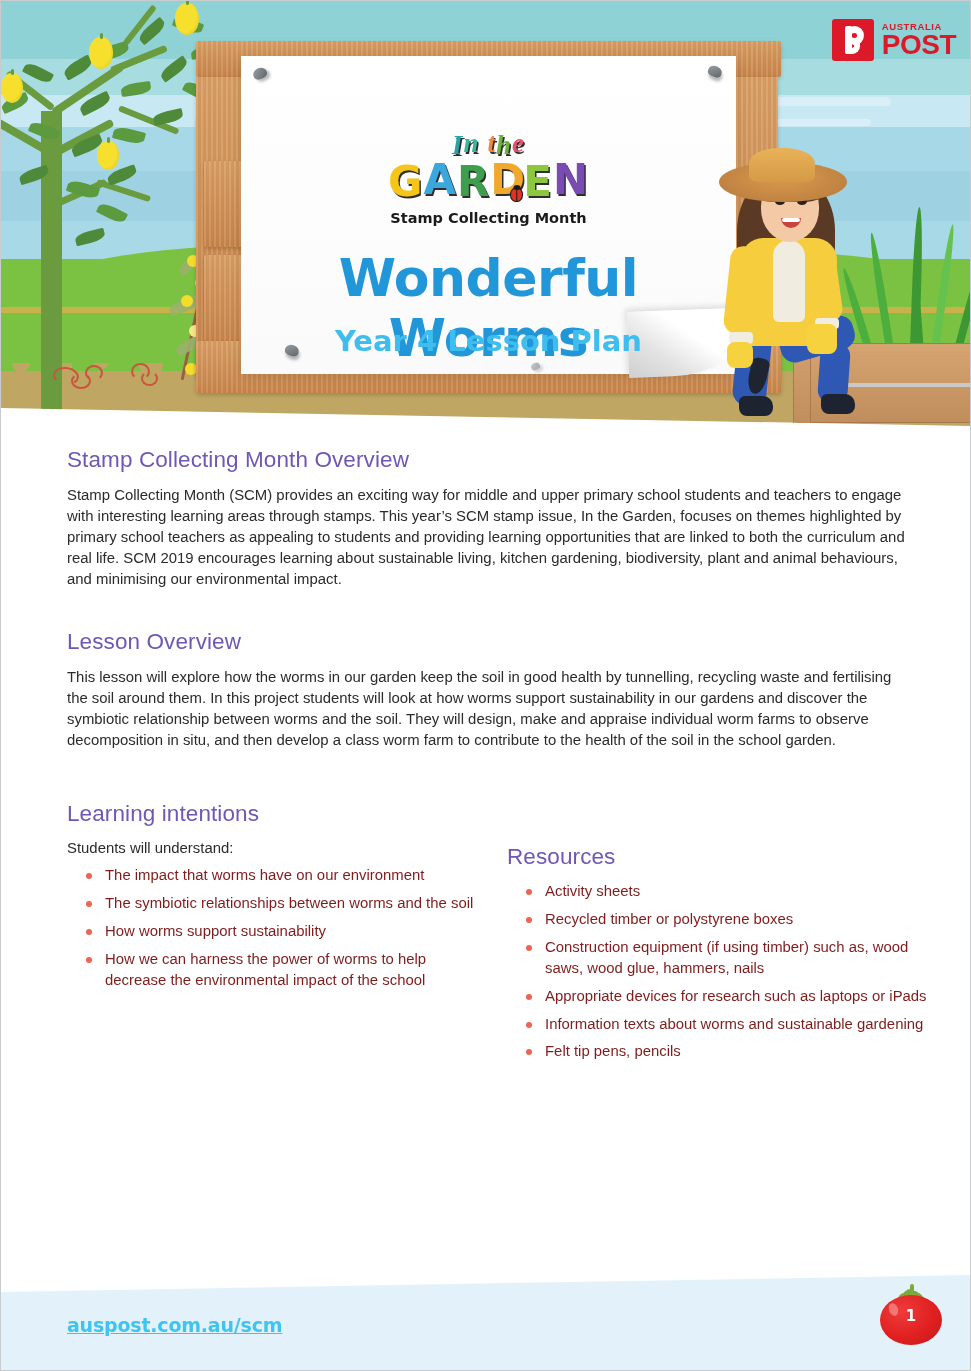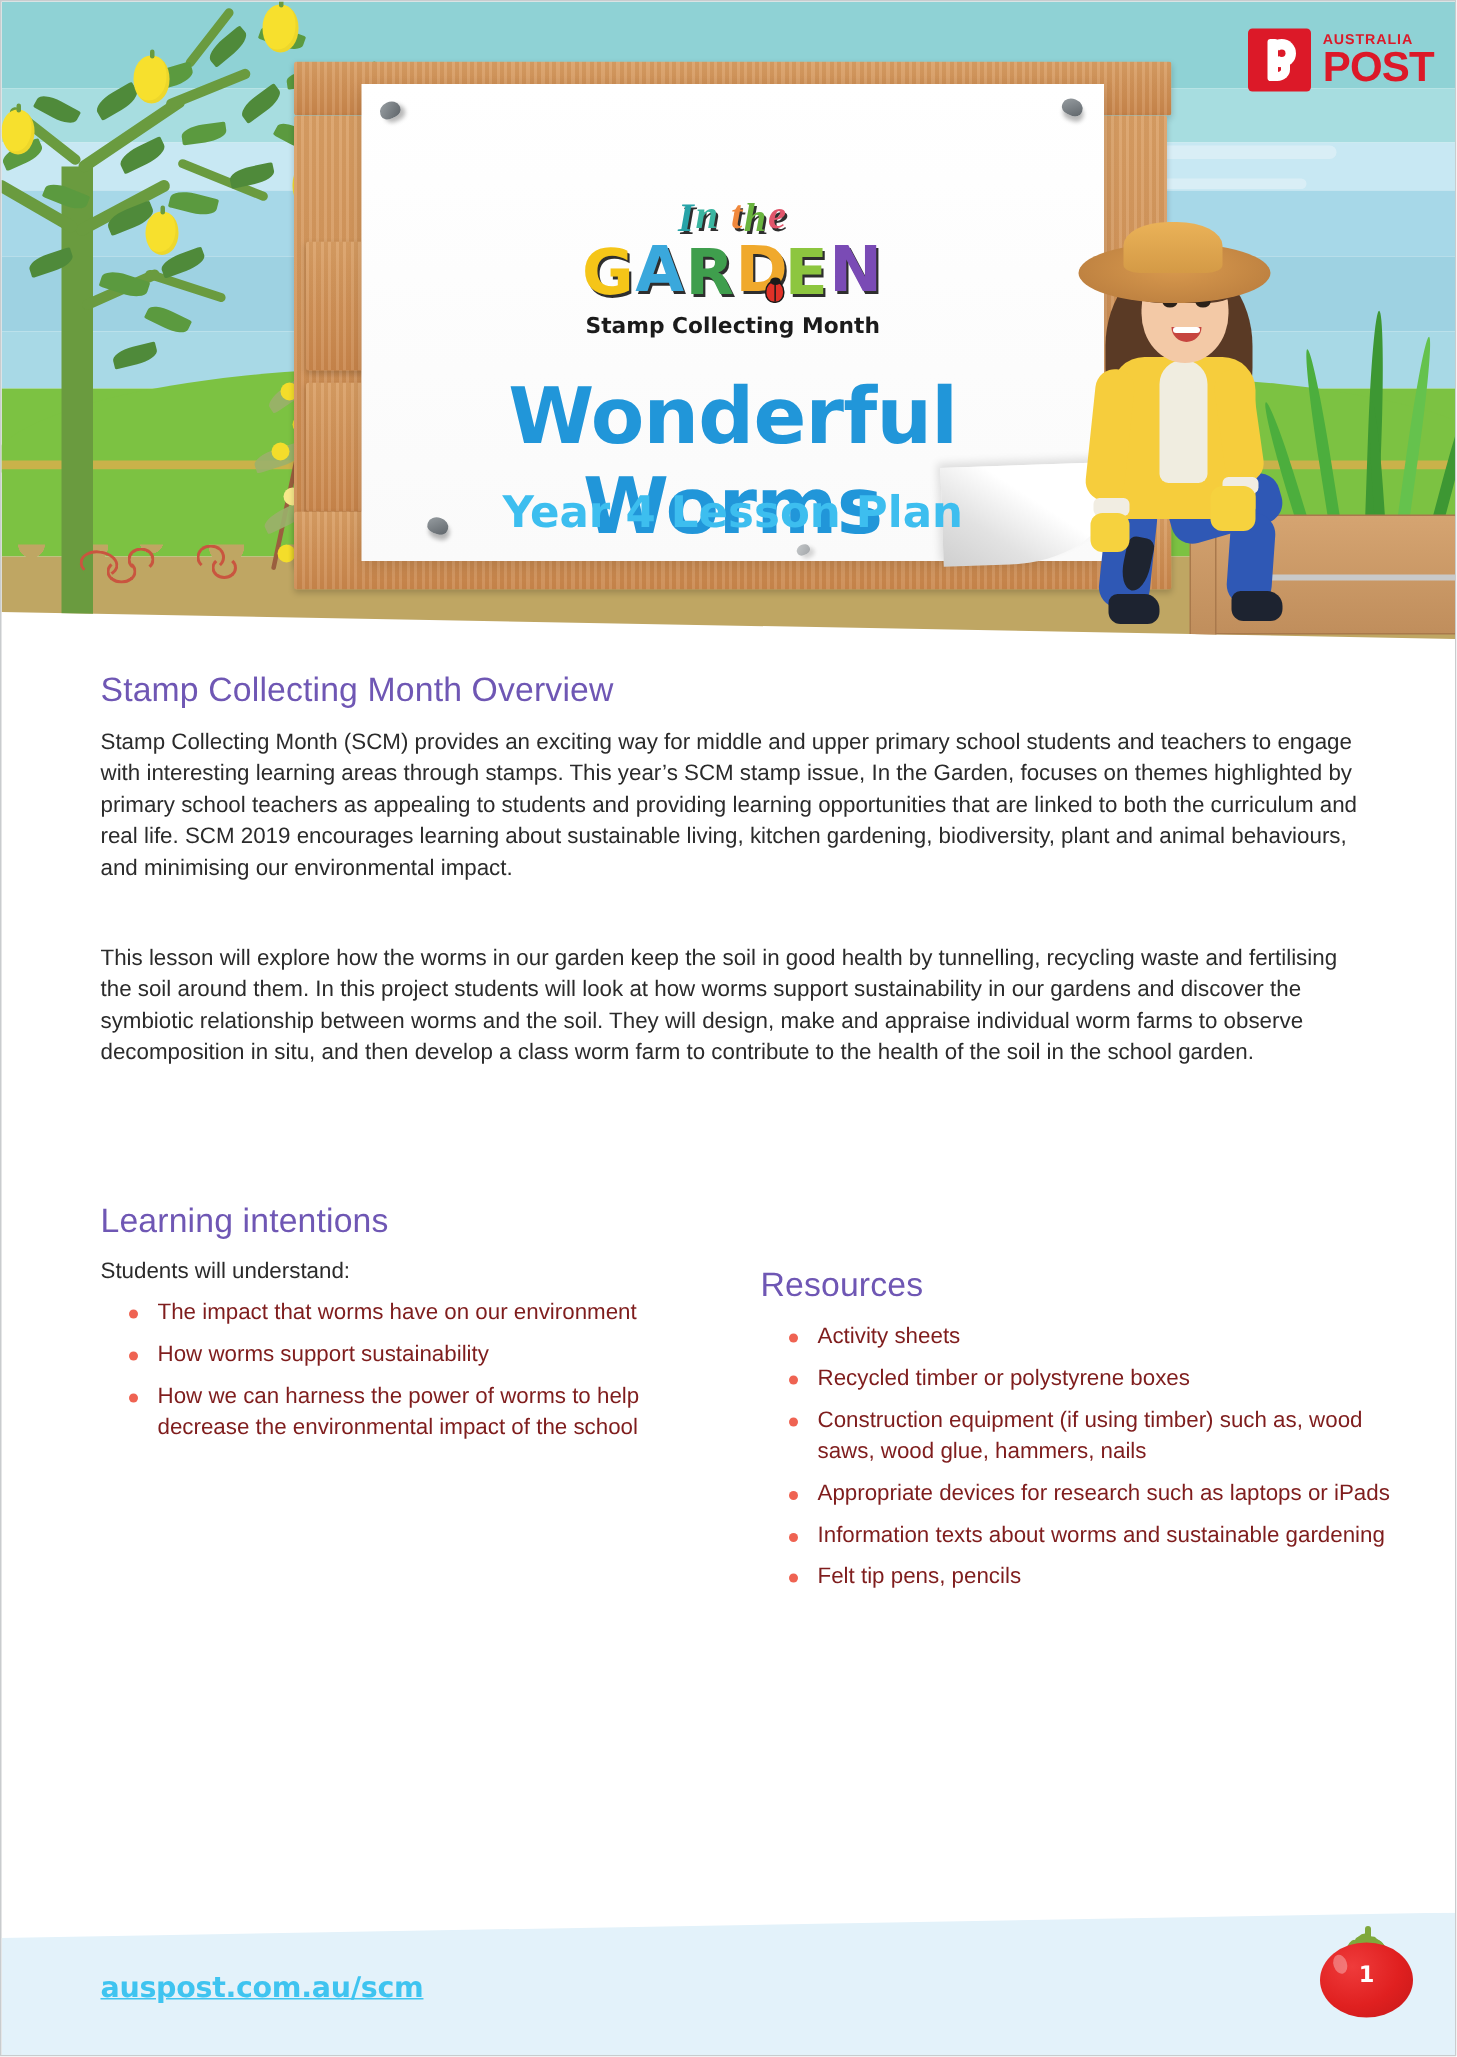--- a/index.html
+++ b/index.html
@@ -484,29 +484,31 @@
   </div>
 
   <div class="content">
 
     <section class="s-overview">
       <h2 class="sec">Stamp Collecting Month Overview</h2>
       <p class="body">Stamp Collecting Month (SCM) provides an exciting way for middle and upper primary school students and teachers to engage with interesting learning areas through stamps. This year’s SCM stamp issue, In the Garden, focuses on themes highlighted by primary school teachers as appealing to students and providing learning opportunities that are linked to both the curriculum and real life. SCM 2019 encourages learning about sustainable living, kitchen gardening, biodiversity, plant and animal behaviours, and minimising our environmental impact.</p>
     </section>
 
     <section class="s-lesson">
+      <h2 class="sec">Lesson Overview</h2>
       <p class="body">This lesson will explore how the worms in our garden keep the soil in good health by tunnelling, recycling waste and fertilising the soil around them. In this project students will look at how worms support sustainability in our gardens and discover the symbiotic relationship between worms and the soil. They will design, make and appraise individual worm farms to observe decomposition in situ, and then develop a class worm farm to contribute to the health of the soil in the school garden.</p>
     </section>
 
     <div class="cols">
       <section class="col col-left">
         <h2 class="sec">Learning intentions</h2>
         <p class="lead">Students will understand:</p>
         <ul class="bul">
             <li>The impact that worms have on our environment</li>
+            <li>The symbiotic relationships between worms and the soil</li>
             <li>How worms support sustainability</li>
             <li>How we can harness the power of worms to help decrease the environmental impact of the school</li>
           </ul>
       </section>
 
       <section class="col col-right">
         <h2 class="sec">Resources</h2>
         <ul class="bul">
             <li>Activity sheets</li>
             <li>Recycled timber or polystyrene boxes</li>

